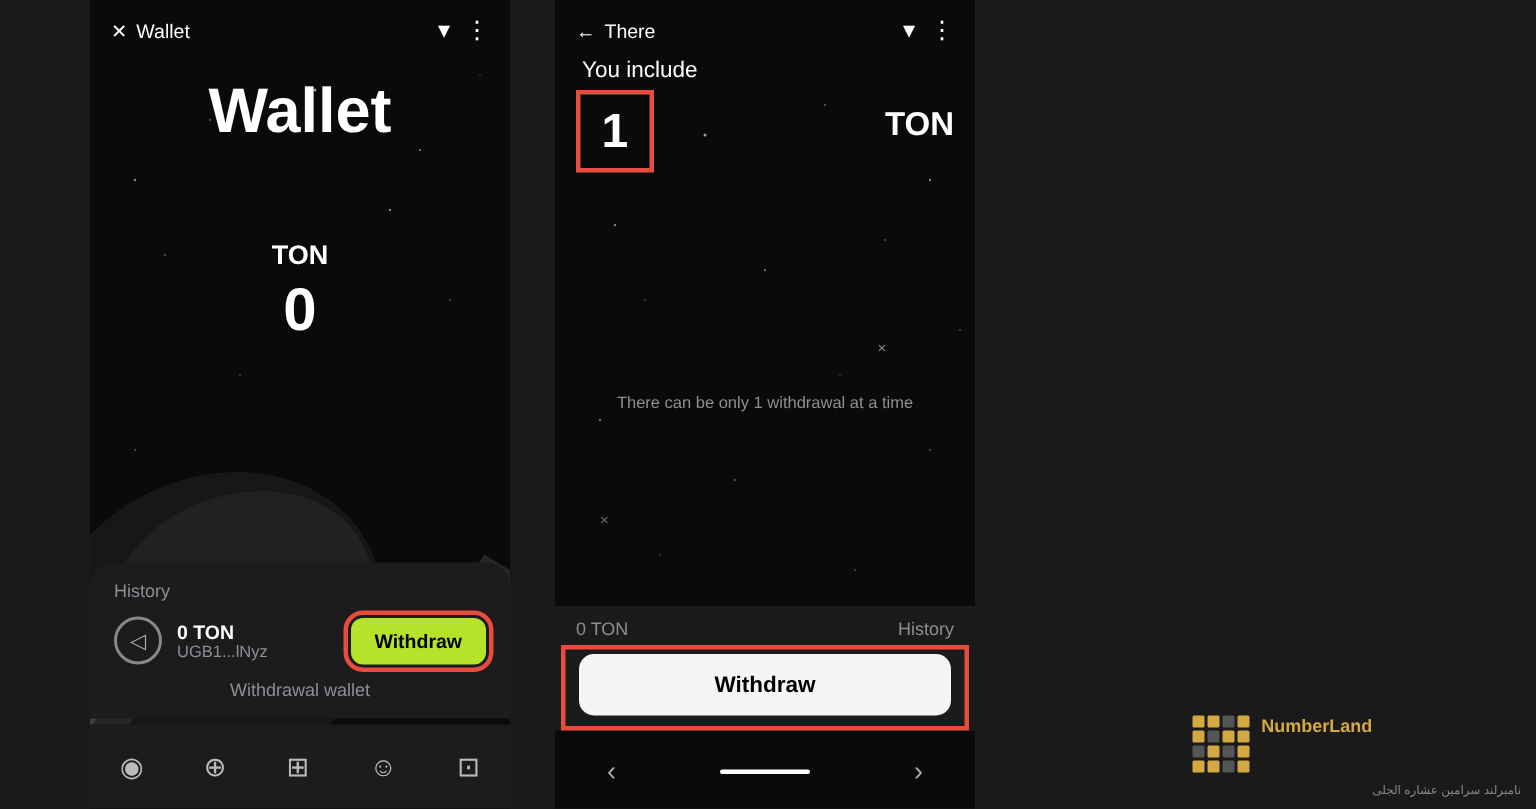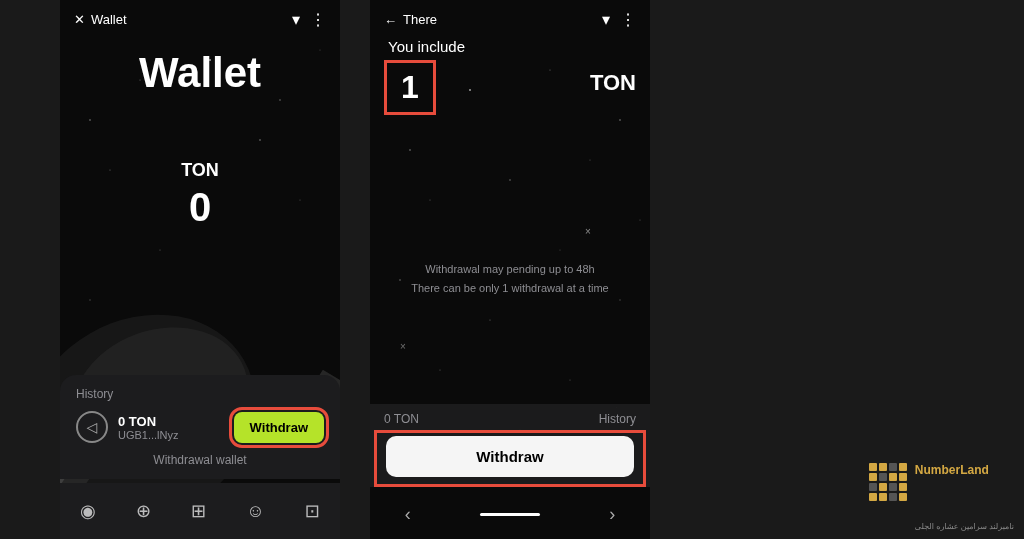--- a/index.html
+++ b/index.html
@@ -366,21 +366,22 @@
       height: 8px;
       background: #555;
       border-radius: 1px;
     }
     .logo-cell.active {
       background: #d4a843;
     }
 
     .logo-text-block {
       display: flex;
-      flex-direction: column;
+      flex-direction: row;
+      text-align: center;
     }
 
     .logo-title {
       color: #d4a843;
       font-size: 12px;
       font-weight: 700;
     }
 
     .logo-subtitle {
       color: #888;
@@ -500,21 +501,20 @@
   <div class="you-withdraw-text">You include</div>
 
   <div class="withdraw-amount-section">
     <div class="amount-number-box">
       <span>1</span>
     </div>
     <div class="ton-label-right">TON</div>
   </div>
 
   <div class="withdrawal-info">
-    <div>Withdrawal may pending up to 48h</div>
     <div>There can be only 1 withdrawal at a time</div>
   </div>
 
   <div class="bottom-right-panel">
     <div class="bottom-right-row">
       <span class="bottom-ton-text">0 TON</span>
       <span class="bottom-history-link">History</span>
     </div>
     <div class="withdraw-btn-right-wrapper">
       <button class="withdraw-btn-right">Withdraw</button>

